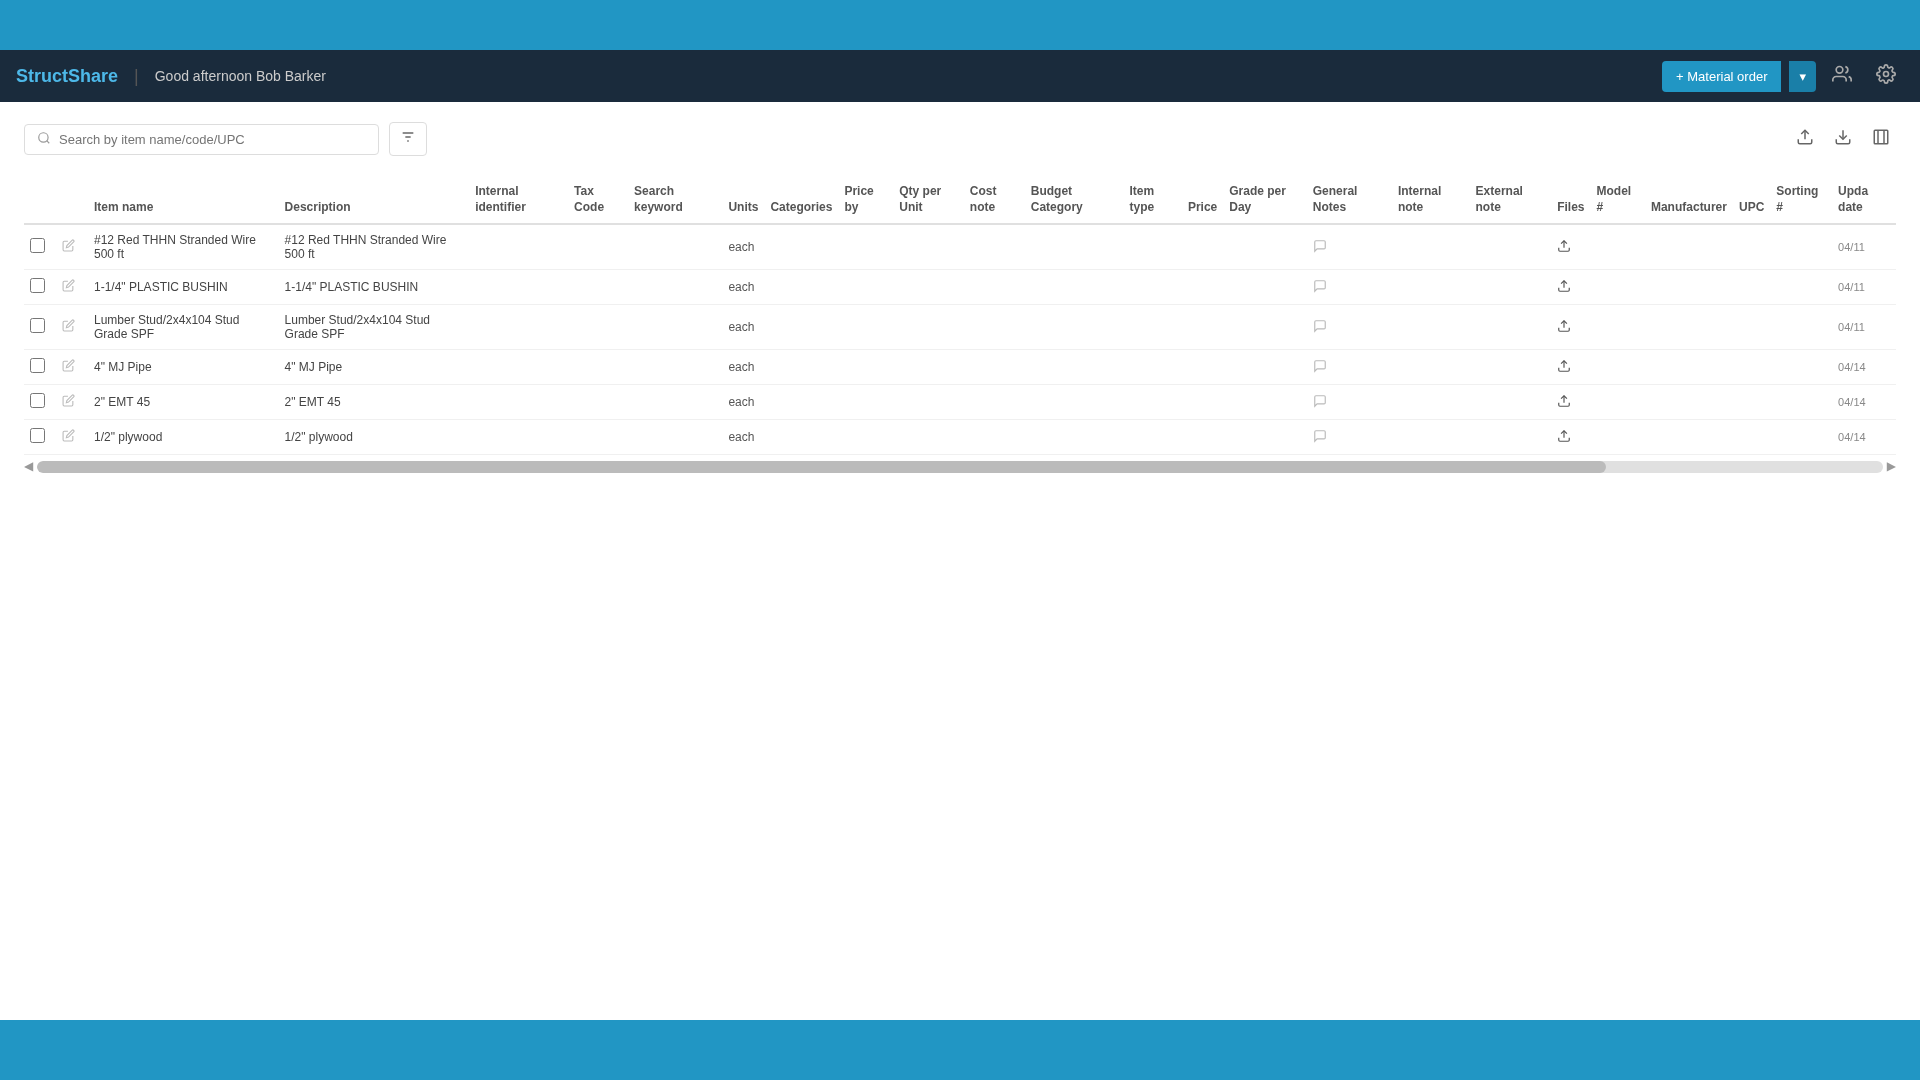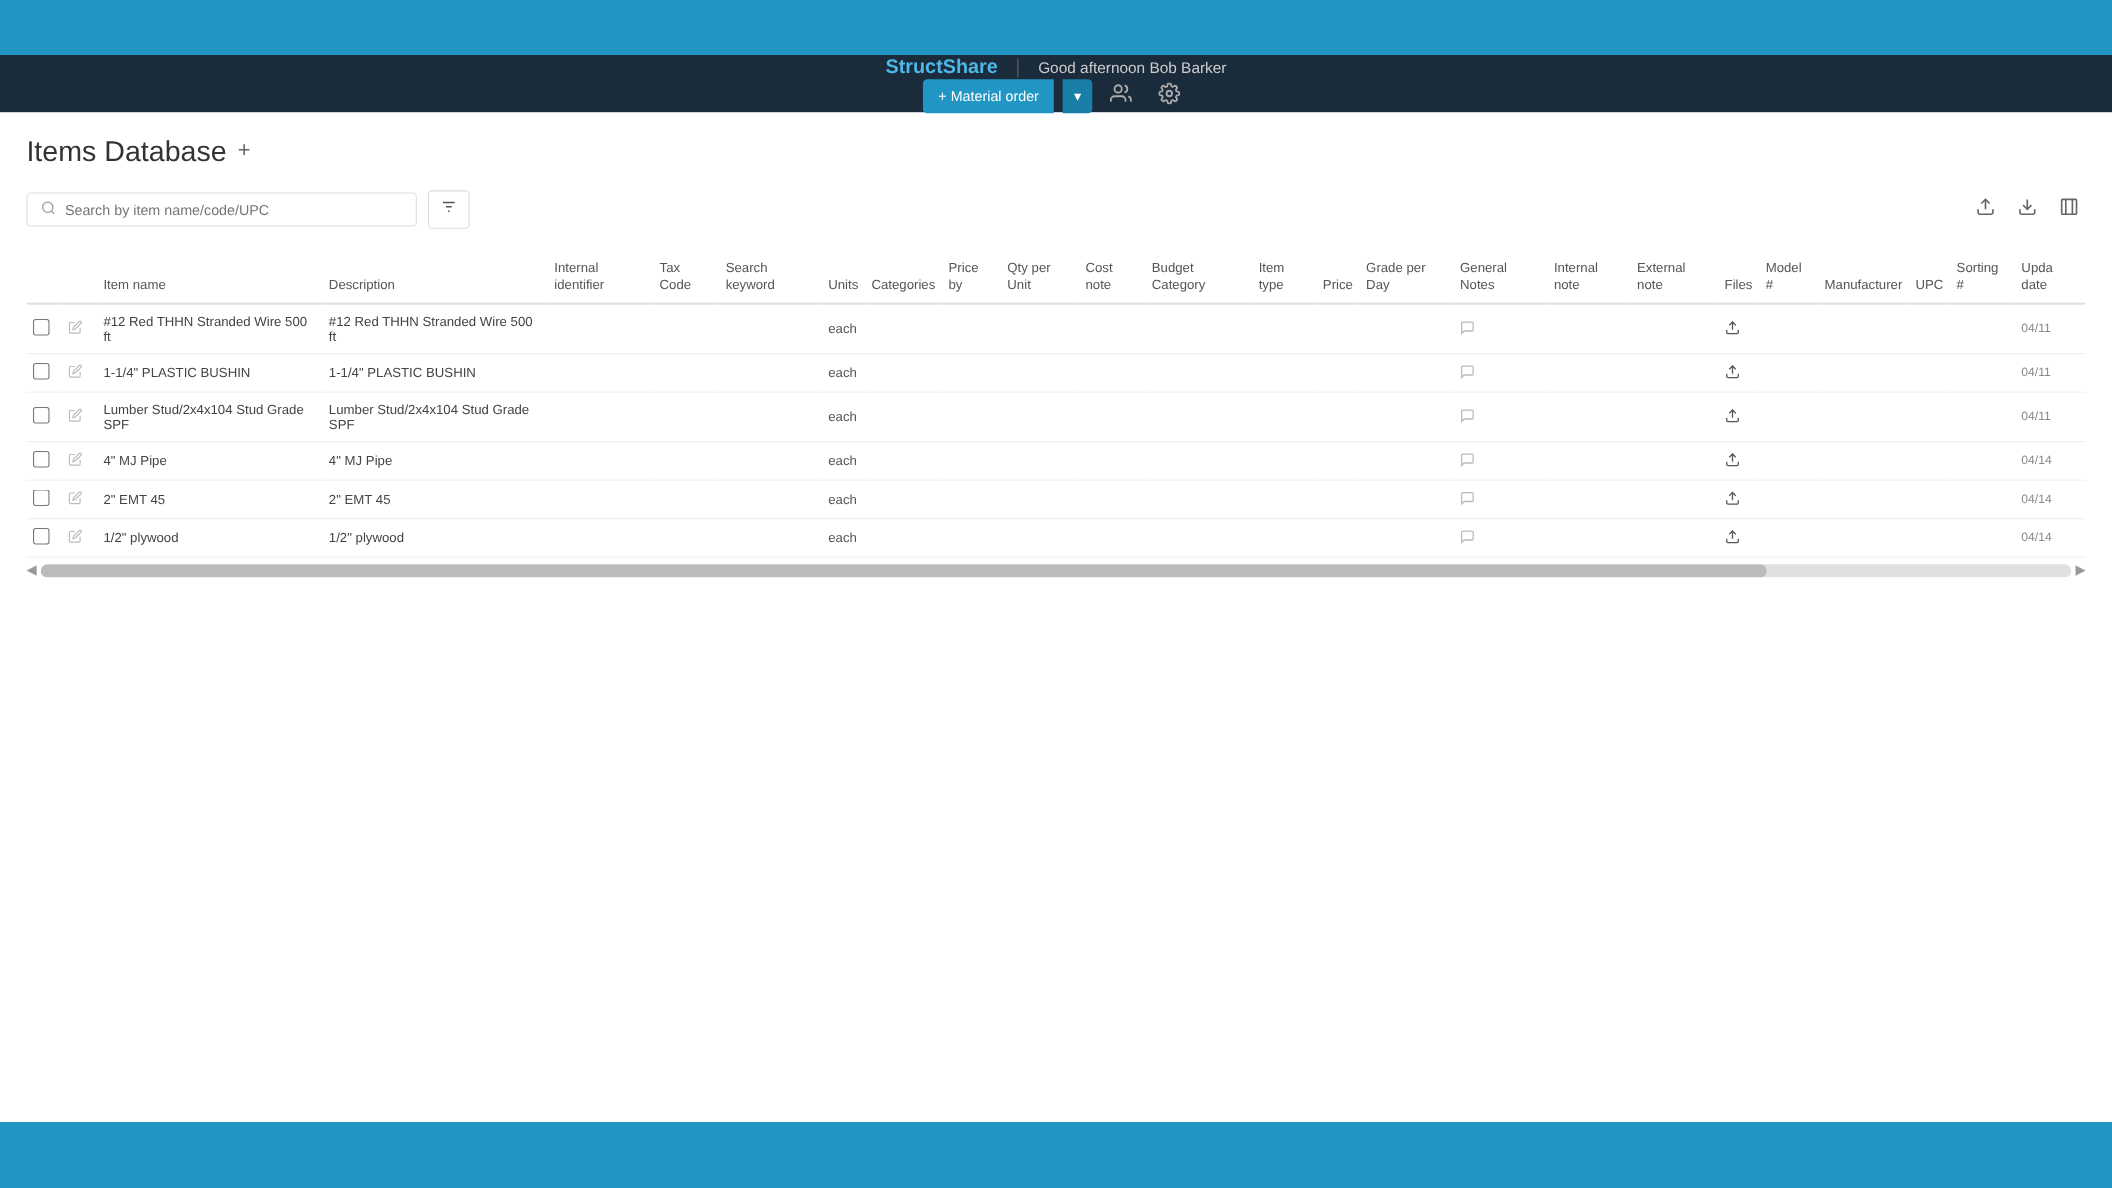--- a/index.html
+++ b/index.html
@@ -14,21 +14,20 @@
 
     
     .nav-bar {
       background: #1a2b3c;
       height: 52px;
       display: flex;
       align-items: center;
       justify-content: space-between;
       padding: 0 16px;
       position: relative;
-      flex-direction: column;
     }
     .nav-left {
       display: flex;
       align-items: center;
       gap: 16px;
     }
     .nav-logo {
       font-size: 18px;
       font-weight: bold;
       color: white;
@@ -159,21 +158,21 @@
       overflow-x: auto;
       width: 100%;
     }
     table {
       width: 100%;
       border-collapse: collapse;
       min-width: 1800px;
     }
     thead tr th {
       background: white;
-      font-weight: 400;
+      font-weight: 700;
       font-size: 12px;
       color: #555;
       padding: 8px 6px;
       border-bottom: 2px solid #e0e0e0;
       text-align: left;
       vertical-align: bottom;
       white-space: normal;
       line-height: 1.3;
     }
     thead tr th.checkbox-col {
@@ -269,24 +268,20 @@
       <svg width="20" height="20" viewBox="0 0 24 24" fill="none" stroke="#aaa" stroke-width="2">
         <circle cx="12" cy="12" r="3"></circle>
         <path d="M19.4 15a1.65 1.65 0 0 0 .33 1.82l.06.06a2 2 0 0 1-2.83 2.83l-.06-.06a1.65 1.65 0 0 0-1.82-.33 1.65 1.65 0 0 0-1 1.51V21a2 2 0 0 1-4 0v-.09A1.65 1.65 0 0 0 9 19.4a1.65 1.65 0 0 0-1.82.33l-.06.06a2 2 0 0 1-2.83-2.83l.06-.06A1.65 1.65 0 0 0 4.68 15a1.65 1.65 0 0 0-1.51-1H3a2 2 0 0 1 0-4h.09A1.65 1.65 0 0 0 4.6 9a1.65 1.65 0 0 0-.33-1.82l-.06-.06a2 2 0 0 1 2.83-2.83l.06.06A1.65 1.65 0 0 0 9 4.68a1.65 1.65 0 0 0 1-1.51V3a2 2 0 0 1 4 0v.09a1.65 1.65 0 0 0 1 1.51 1.65 1.65 0 0 0 1.82-.33l.06-.06a2 2 0 0 1 2.83 2.83l-.06.06A1.65 1.65 0 0 0 19.4 9a1.65 1.65 0 0 0 1.51 1H21a2 2 0 0 1 0 4h-.09a1.65 1.65 0 0 0-1.51 1z"></path>
       </svg>
     </button>
   </div>
 </nav>
 
 <div class="page-content">
 
-  <div class="page-header">
-    <h1 class="page-title">Items Database</h1>
-    <button class="add-btn">+</button>
-  </div>
 
   <div class="search-area">
     <div class="search-wrapper">
       <span class="search-icon-span">
         <svg width="14" height="14" viewBox="0 0 24 24" fill="none" stroke="#999" stroke-width="2">
           <circle cx="11" cy="11" r="8"></circle>
           <line x1="21" y1="21" x2="16.65" y2="16.65"></line>
         </svg>
       </span>
       <input class="search-input" type="text" placeholder="Search by item name/code/UPC" style="">

